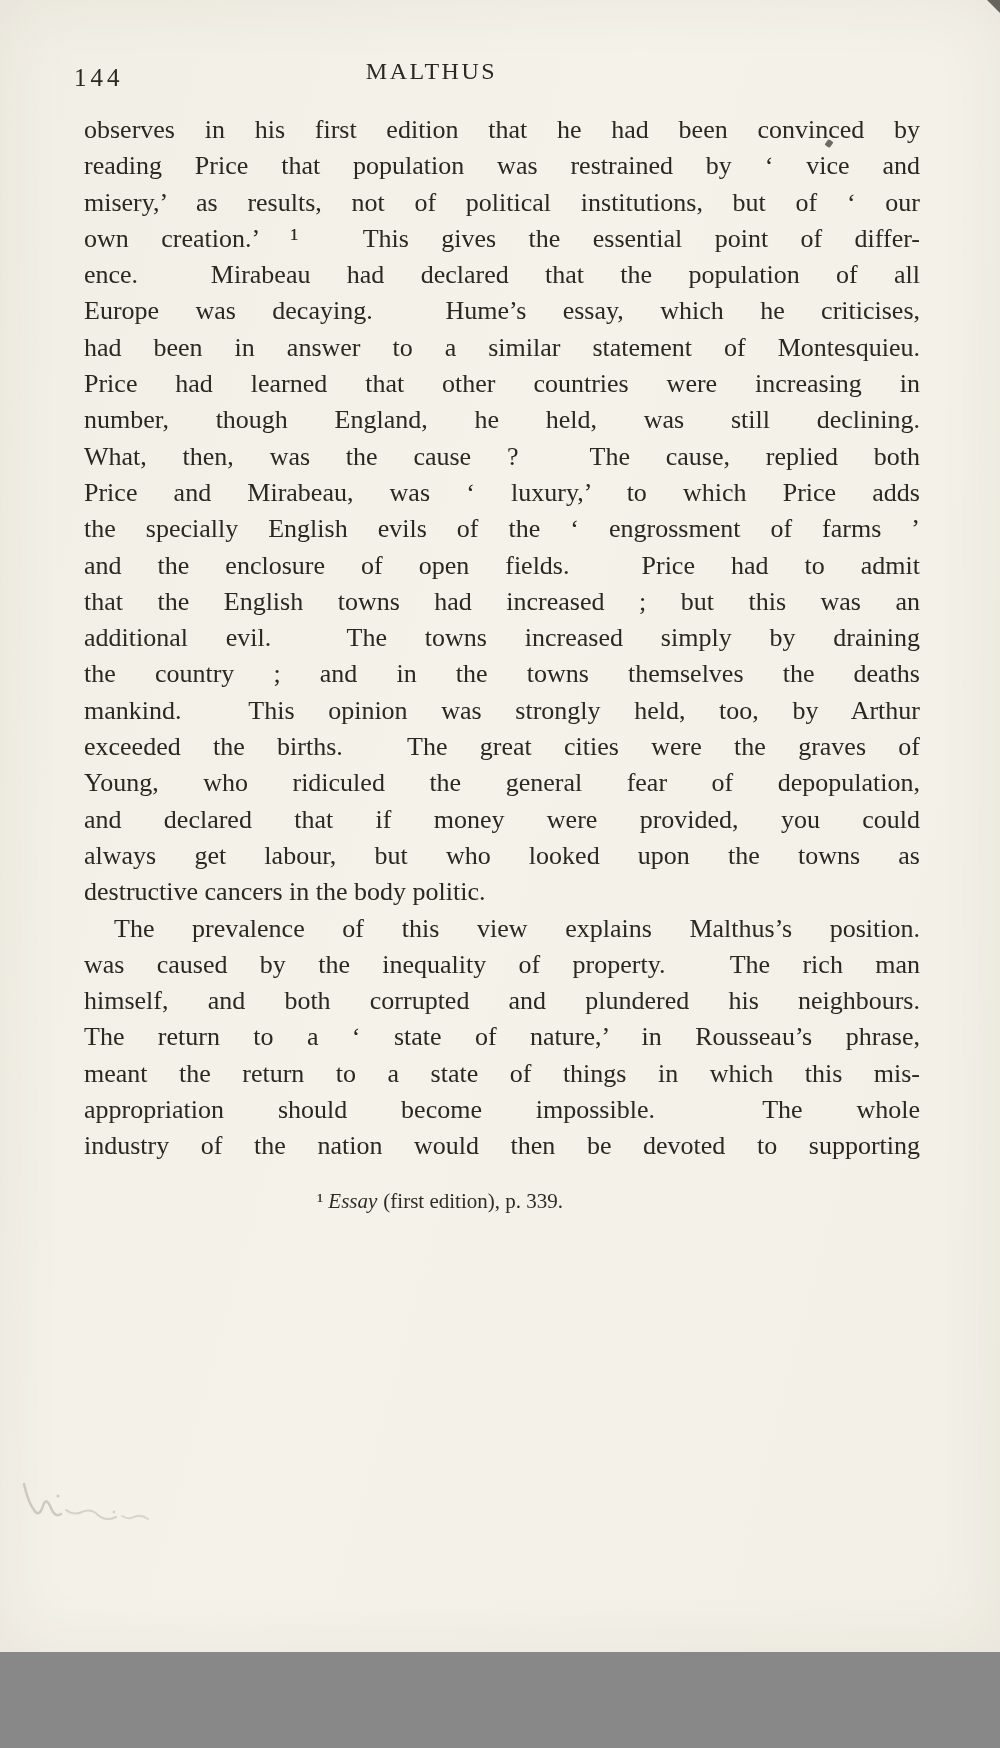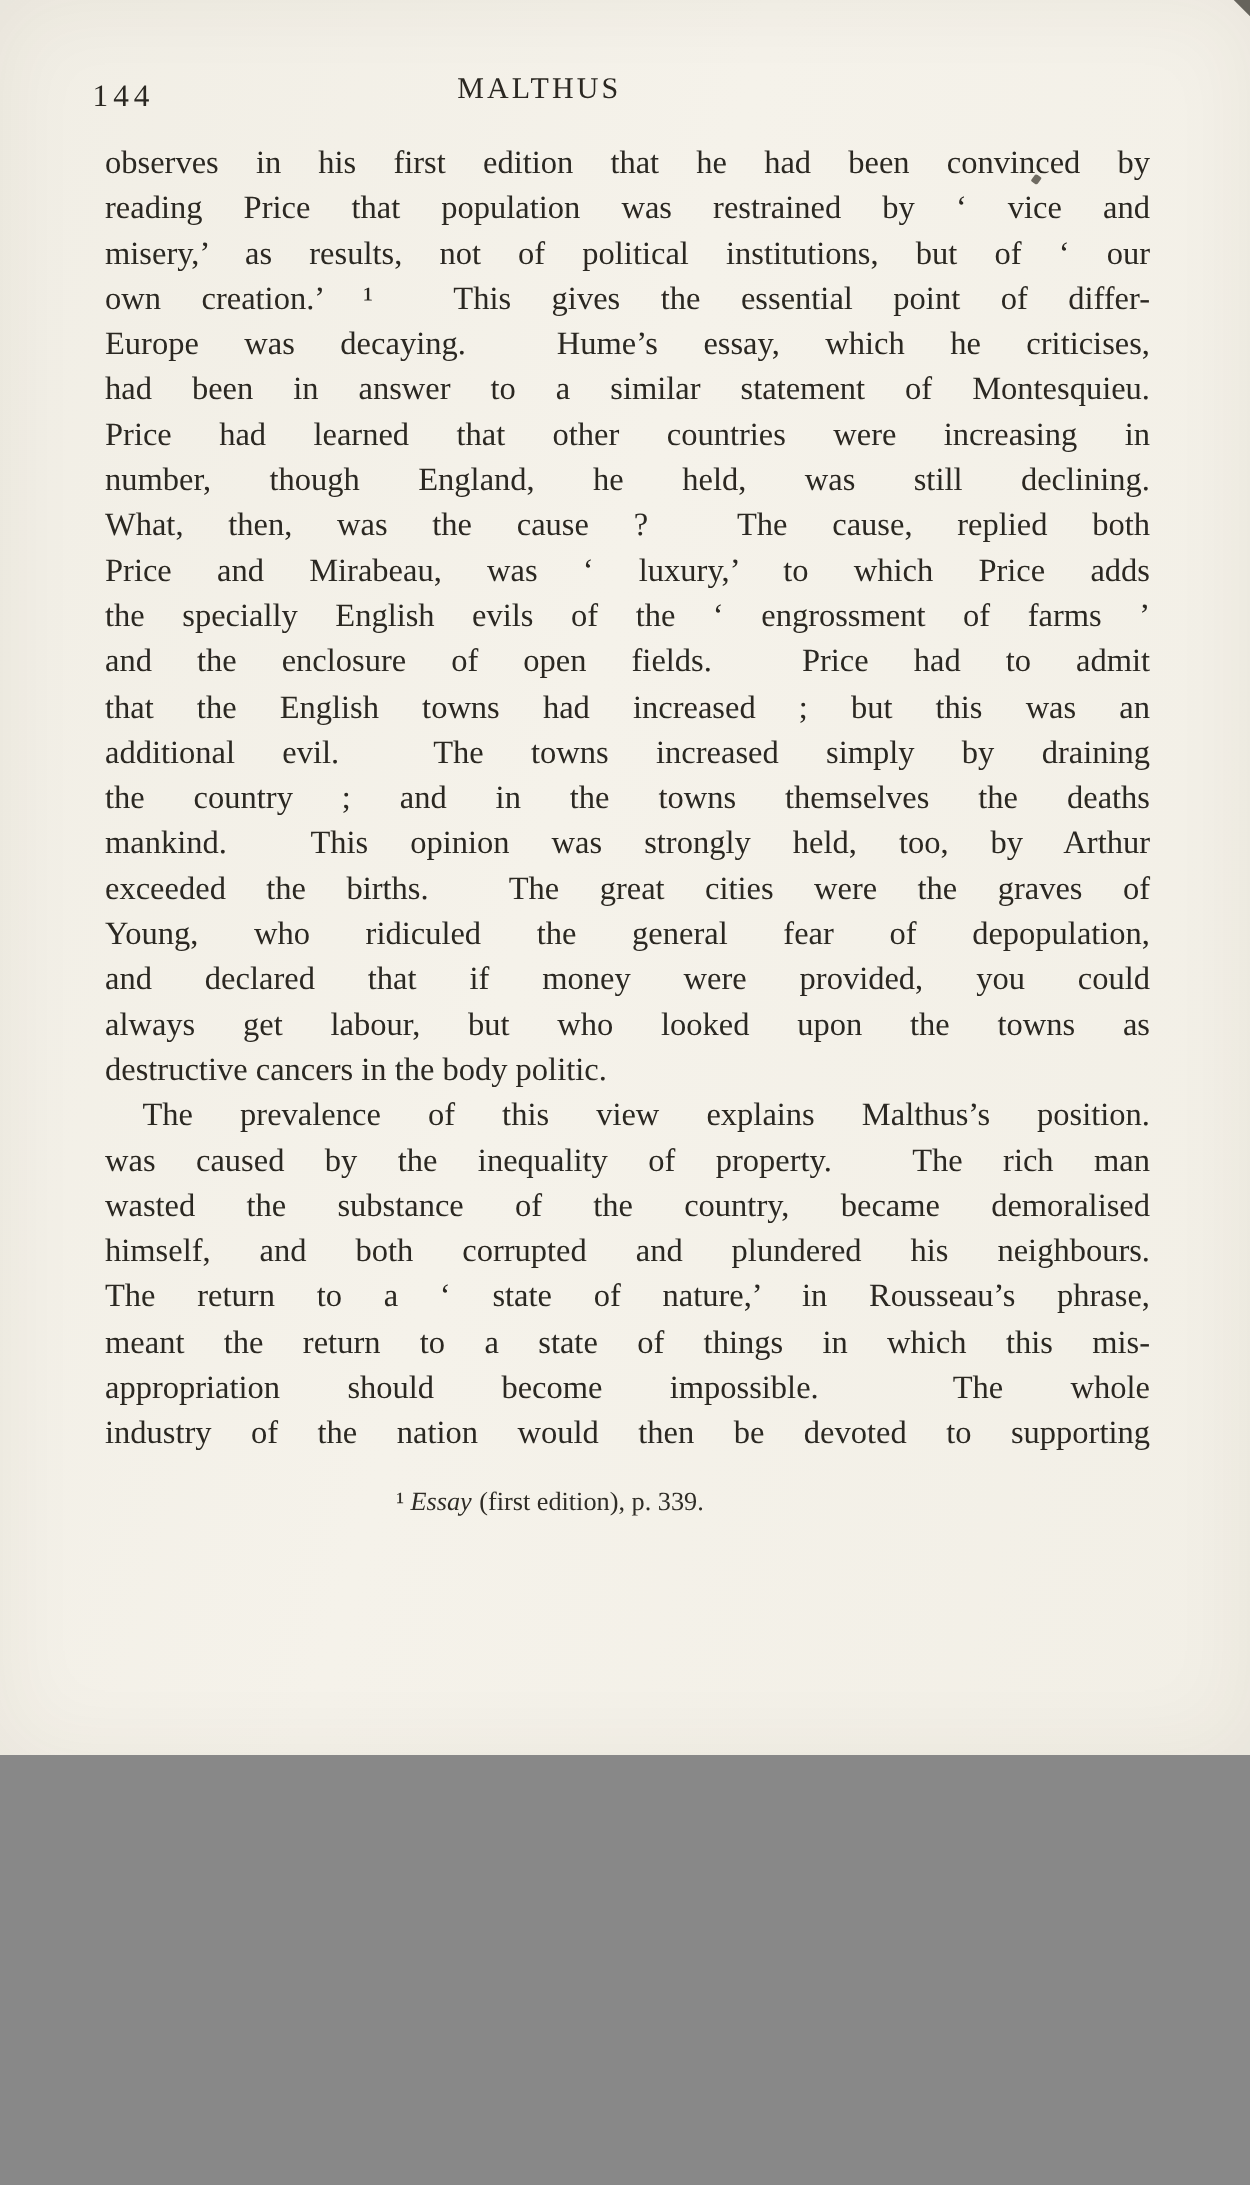--- a/index.html
+++ b/index.html
@@ -1,19 +1,19 @@
 <!DOCTYPE html>
 <html><head>
 <meta charset="utf-8">
 <style>
   html, body { margin: 0; padding: 0; background: #888; }
   .page {
     position: relative;
     width: 1000px;
-    height: 1404px;
+    height: 1652px;
     margin: 0 auto;
     background: linear-gradient(105deg, #f1eee5 0%, #f5f2ea 45%, #f2efe6 100%);
     box-shadow: inset 0 0 70px rgba(60,50,30,0.06);
     color: #2b2822;
     font-family: "Liberation Serif", "DejaVu Serif", serif;
     overflow: hidden;
   }
   .running-head {
     position: absolute;
     left: 72px;
@@ -99,20 +99,21 @@
     <span class="head-title">MALTHUS</span>
   </header>
 
   <main class="text-block">
 
     <div class="paragraph ragged-last">
         <div class="line">observes in his first edition that he had been convinced by</div>
         <div class="line">reading Price that population was restrained by ‘ vice and</div>
         <div class="line">misery,’ as results, not of political institutions, but of ‘ our</div>
         <div class="line">own creation.’ ¹  This gives the essential point of differ-</div>
+        <div class="line">ence.  Mirabeau had declared that the population of all</div>
         <div class="line">Europe was decaying.  Hume’s essay, which he criticises,</div>
         <div class="line">had been in answer to a similar statement of Montesquieu.</div>
         <div class="line">Price had learned that other countries were increasing in</div>
         <div class="line">number, though England, he held, was still declining.</div>
         <div class="line">What, then, was the cause ?  The cause, replied both</div>
         <div class="line">Price and Mirabeau, was ‘ luxury,’ to which Price adds</div>
         <div class="line">the specially English evils of the ‘ engrossment of farms ’</div>
         <div class="line">and the enclosure of open fields.  Price had to admit</div>
         <div class="line">that the English towns had increased ; but this was an</div>
         <div class="line">additional evil.  The towns increased simply by draining</div>
@@ -121,21 +122,20 @@
         <div class="line">exceeded the births.  The great cities were the graves of</div>
         <div class="line">Young, who ridiculed the general fear of depopulation,</div>
         <div class="line">and declared that if money were provided, you could</div>
         <div class="line">always get labour, but who looked upon the towns as</div>
         <div class="line">destructive cancers in the body politic.</div>
       </div>
 
     <div class="paragraph indent-first">
         <div class="line">The prevalence of this view explains Malthus’s position.</div>
         <div class="line">was caused by the inequality of property.  The rich man</div>
-        <div class="line">wasted the substance of the country, became demoralised</div>
         <div class="line">himself, and both corrupted and plundered his neighbours.</div>
         <div class="line">The return to a ‘ state of nature,’ in Rousseau’s phrase,</div>
         <div class="line">meant the return to a state of things in which this mis-</div>
         <div class="line">appropriation should become impossible.  The whole</div>
         <div class="line">industry of the nation would then be devoted to supporting</div>
       </div>
 
     <div class="footnote">
       <span class="fn-marker">¹</span><em>Essay</em><span>(first edition), p. 339.</span>
     </div>

